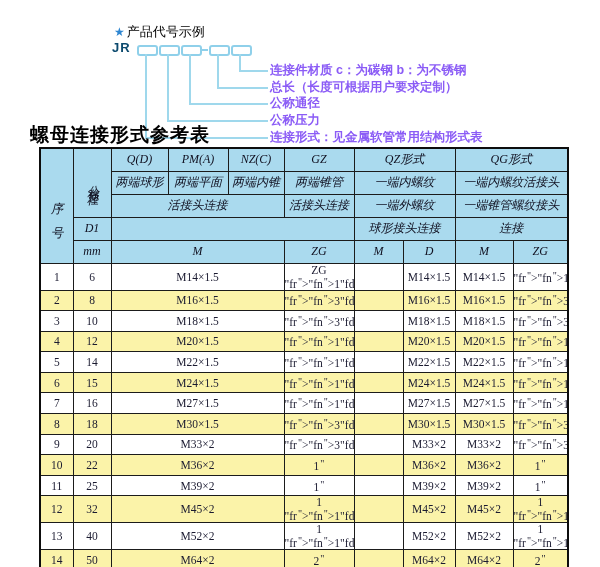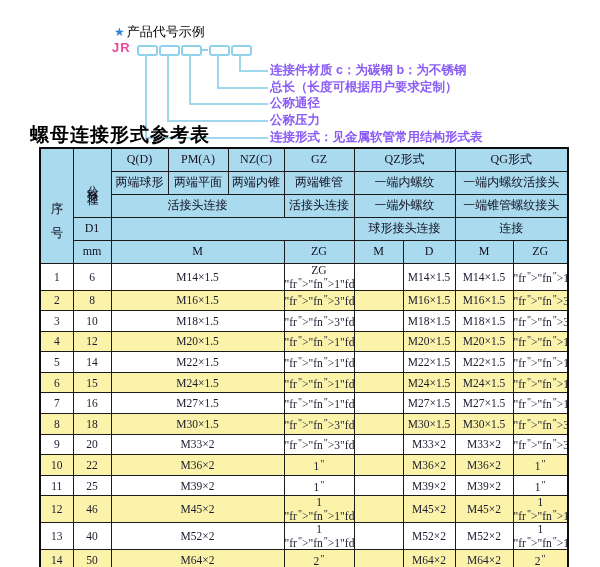--- a/index.html
+++ b/index.html
@@ -4,21 +4,21 @@
 <style>
   html,body{margin:0;padding:0;}
   body{width:600px;height:567px;position:relative;background:#ffffff;
        font-family:"Liberation Sans","DejaVu Sans",sans-serif;}
 
   
   .diag-heading{position:absolute;left:114px;top:23px;font-size:13px;font-weight:normal;
                 color:#000;white-space:nowrap;}
   .star{color:#2e86d1;margin-right:2px;font-size:12px;}
   .jr{position:absolute;left:112px;top:40px;font-size:13px;font-weight:bold;
-      color:#ec4899;letter-spacing:1px;}
+      color:#0c4a6e;letter-spacing:1px;}
   .bx{position:absolute;top:45px;width:17px;height:7px;background:#fff;
       border:2px solid #8fd0ea;border-radius:3px;}
   .bx1{left:137px}.bx2{left:159px}.bx3{left:181px}.bx4{left:209px}.bx5{left:231px}
   .dsh{position:absolute;left:202px;top:49px;width:6px;height:2px;background:#8fd0ea;}
   .ln{position:absolute;border-left:2px solid #9fd8ec;border-bottom:2px solid #9fd8ec;}
   .ln1{left:145px;top:54px;width:121px;height:83px}
   .ln2{left:167px;top:54px;width:99px;height:66px}
   .ln3{left:189px;top:54px;width:77px;height:49px}
   .ln4{left:217px;top:54px;width:49px;height:33px}
   .ln5{left:239px;top:54px;width:27px;height:16px}
@@ -29,21 +29,21 @@
   
   .tbl-title{position:absolute;left:30px;top:122px;font-family:"Liberation Serif","DejaVu Serif",serif;
              font-size:19px;font-weight:bold;letter-spacing:1px;color:#000;}
 
   
   table.ref{position:absolute;left:39px;top:147px;width:528px;border-collapse:collapse;
             table-layout:fixed;font-family:"Liberation Serif","DejaVu Serif",serif;
             border:2px solid #0d0d0d;}
   .ref th,.ref td{border:1px solid #1b1b1b;text-align:center;vertical-align:middle;
                   padding:0;font-weight:normal;overflow:hidden;}
-  .ref thead th{background:#aadaee;font-size:12px;color:#101020;}
+  .ref thead th{background:#aadaee;font-size:12px;color:#101020;font-style:italic;}
   .ref thead tr{height:23px;}
   .ref tbody tr{height:20.6px;}
   .ref tbody td{font-size:11.5px;color:#1a1a30;background:#ffffff;}
   .ref tbody tr:nth-child(even) td{background:#fbf3a9;}
   .vt{writing-mode:vertical-rl;text-orientation:upright;display:inline-block;line-height:1;}
   .vt-seq{letter-spacing:26px;font-size:12.5px;padding-top:26px;}
   .vt-nom{letter-spacing:3px;font-size:11.5px;padding-top:3px;}
   .inch{font-size:10px;vertical-align:3px;margin-left:1px;}
 </style>
 </head>
@@ -233,21 +233,21 @@
     <td>25</td>
     <td colspan="3">M39×2</td>
     <td>1<span class="inch">"</span></td>
     <td></td>
     <td>M39×2</td>
     <td>M39×2</td>
     <td>1<span class="inch">"</span></td>
   </tr>
       <tr>
     <td>12</td>
-    <td>46</td>
+    <td>32</td>
     <td colspan="3">M45×2</td>
     <td>1 <span class="&lt;span">"</span>fr<span class="inch">"</span>&gt;<span class="&lt;span">"</span>fn<span class="inch">"</span>&gt;1<span class="&lt;span">"</span>fd&gt;4</td>
     <td></td>
     <td>M45×2</td>
     <td>M45×2</td>
     <td>1 <span class="&lt;span">"</span>fr<span class="inch">"</span>&gt;<span class="&lt;span">"</span>fn<span class="inch">"</span>&gt;1fd&gt;4</td>
   </tr>
       <tr>
     <td>13</td>
     <td>40</td>

